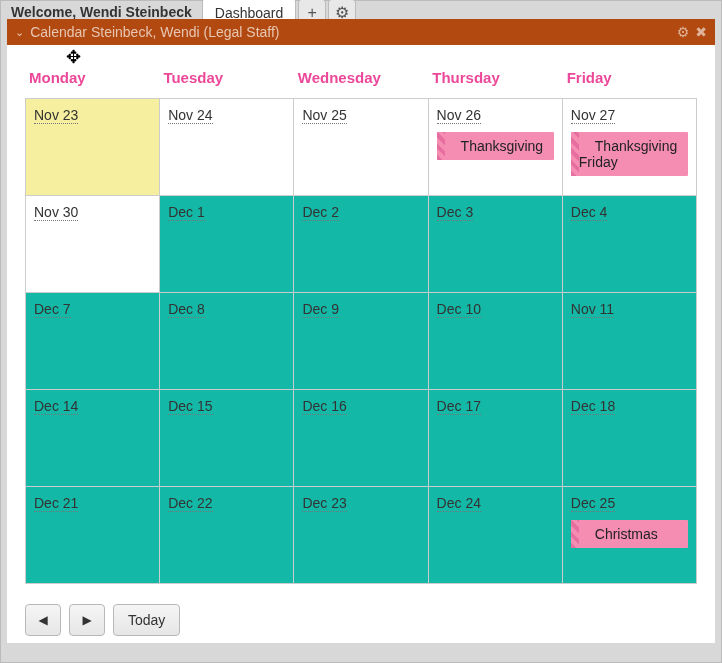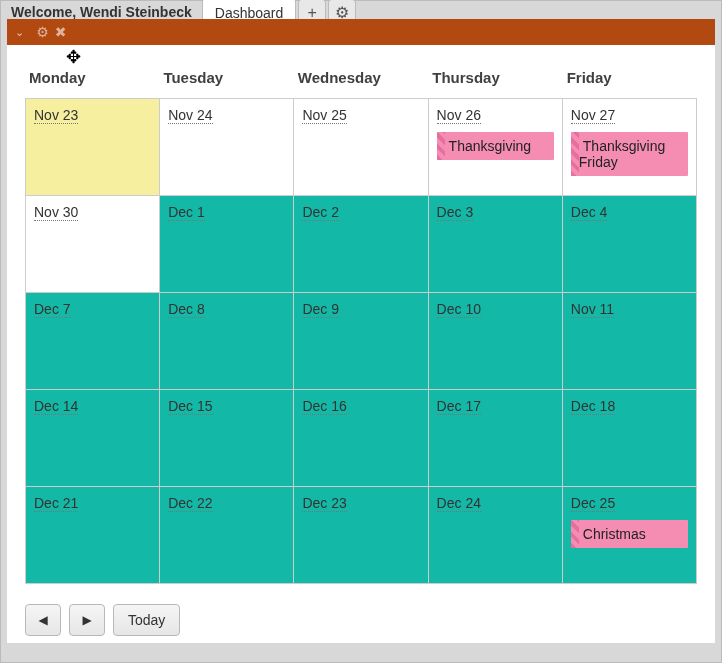--- a/index.html
+++ b/index.html
@@ -93,21 +93,21 @@
   }
   .cal-head {
     display: flex;
     margin-bottom: 6px;
   }
   .cal-head div {
     flex: 1;
     font-weight: bold;
     padding: 6px 4px;
     font-size: 15px;
-    color: #404040;
+    color: #ec4899;
   }
   .cal-grid {
     border: 1px solid #ccc;
     border-right: none;
     border-bottom: none;
   }
   .cal-row {
     display: flex;
   }
   .cal-cell {
@@ -145,21 +145,21 @@
     content: "";
     position: absolute;
     left: 0; top: 0; bottom: 0;
     width: 8px;
     background: repeating-linear-gradient(
       45deg,
       #e66fa0 0 4px,
       #f58db2 4px 8px
     );
   }
-  .event span { position: relative; margin-left: 4px; }
+  .event span { position: relative; margin-left: 16px; }
   .footer {
     display: flex;
     align-items: center;
     padding: 12px 18px;
     gap: 8px;
   }
   .nav-btn, .today-btn {
     border: 1px solid #b8b8b8;
     background: linear-gradient(#f5f5f5,#e6e6e6);
     border-radius: 4px;
@@ -185,20 +185,21 @@
       <span>+</span>
     </div>
     <div class="tab-btn">
       <span>⚙</span>
     </div>
   </div>
 
   <div class="panel">
     <div class="panel-header">
       <span class="panel-toggle">⌄</span>
+      <span class="panel-title">Calendar Steinbeck, Wendi (Legal Staff)</span>
       <span class="hicon">⚙</span>
       <span class="hicon">✖</span>
     </div>
 
     <div class="calendar-wrap">
       <div class="cal-head" id="cal-head">
           <div>Monday</div>
           <div>Tuesday</div>
           <div>Wednesday</div>
           <div>Thursday</div>

